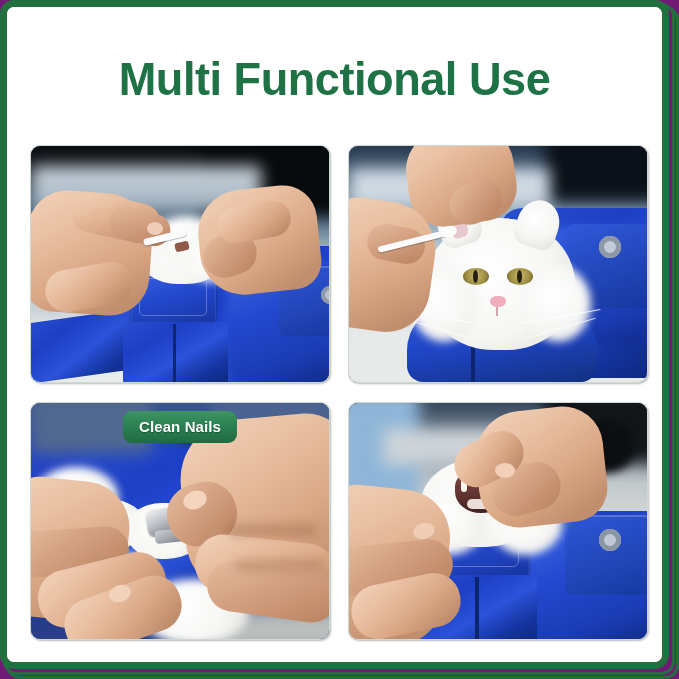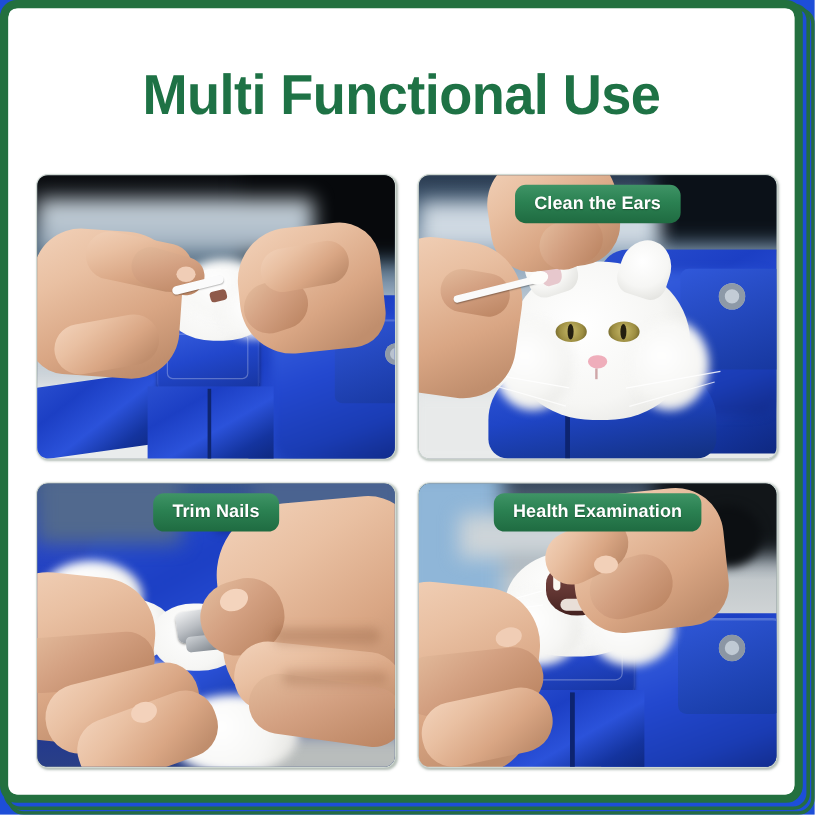--- a/index.html
+++ b/index.html
@@ -13,21 +13,21 @@
     font-family: "Liberation Sans", sans-serif;
     overflow: hidden;
   }
 
   
   #poster {
     position: relative;
     width: 679px;
     height: 679px;
     box-sizing: border-box;
-    background: #1d4ed8;
+    background: #701a75;
   }
 
   .frame-layer {
     position: absolute;
     box-sizing: border-box;
     border-radius: 14px;
     pointer-events: none;
   }
   .frame-l3 { left: 6px;  top: 6px;  right: 0px;  bottom: 0px;  border: 3px solid #246c42; }
   .frame-l2 { left: 3px;  top: 3px;  right: 4px;  bottom: 4px;  border: 3px solid #246c42; }
@@ -250,21 +250,20 @@
 
           <div class="lyr skin" style="left:58px;top:-18px;width:108px;height:96px;border-radius:40px 40px 34px 34px;transform:rotate(-8deg);"></div>
           <div class="lyr skin-d" style="left:100px;top:36px;width:54px;height:40px;border-radius:22px;transform:rotate(-24deg);"></div>
 
           <div class="lyr skin" style="left:-34px;top:54px;width:118px;height:130px;border-radius:40px 48px 44px 30px;transform:rotate(8deg);"></div>
           <div class="lyr skin-d" style="left:18px;top:80px;width:58px;height:36px;border-radius:18px;transform:rotate(10deg);"></div>
 
           <div class="lyr" style="left:28px;top:92px;width:74px;height:6px;border-radius:3px;background:#fafafa;transform:rotate(-14deg);box-shadow:0 1px 1px rgba(0,0,0,.3);"></div>
           <div class="lyr" style="left:92px;top:80px;width:16px;height:11px;border-radius:50%;background:#fdfdfb;transform:rotate(-14deg);"></div>
         </div>
-        <div class="badge">Clean the Ears</div>
       </div>
 
       <div class="panel">
         <div class="photo">
           <div class="lyr" style="inset:0;background:linear-gradient(180deg,#39558a 0%,#2746c6 22%,#1d3cba 48%,#17309c 72%,#2a3f86 100%);"></div>
 
           <div class="lyr blue-cloth soft" style="left:40px;top:30px;width:250px;height:180px;border-radius:40px;"></div>
           <div class="lyr soft2" style="left:0;top:-10px;width:120px;height:60px;background:#51698e;"></div>
           <div class="lyr soft2" style="left:180px;top:-12px;width:130px;height:46px;background:#4a6390;"></div>
 
@@ -294,21 +293,21 @@
 
           <div class="lyr skin" style="left:152px;top:14px;width:170px;height:178px;border-radius:60px 42px 52px 60px;transform:rotate(-5deg);"></div>
           <div class="lyr skin-d" style="left:136px;top:80px;width:70px;height:62px;border-radius:30px;transform:rotate(-16deg);"></div>
           <div class="lyr skin" style="left:164px;top:136px;width:140px;height:58px;border-radius:28px;transform:rotate(6deg);"></div>
           <div class="lyr skin-d" style="left:176px;top:164px;width:130px;height:50px;border-radius:26px;transform:rotate(8deg);"></div>
           <div class="lyr" style="left:152px;top:88px;width:24px;height:18px;border-radius:50%;background:#f4d4bd;transform:rotate(-20deg);"></div>
 
           <div class="lyr soft" style="left:196px;top:120px;width:90px;height:14px;background:rgba(150,100,70,.35);border-radius:8px;"></div>
           <div class="lyr soft" style="left:204px;top:156px;width:88px;height:12px;background:rgba(150,100,70,.3);border-radius:8px;"></div>
         </div>
-        <div class="badge">Trim Nails</div>
+        <div class="badge">Clean Nails</div>
       </div>
 
       <div class="panel">
         <div class="photo">
           <div class="lyr" style="inset:0;background:linear-gradient(180deg,#3a4a5e 0%,#7e8f9f 18%,#c2c8cb 34%,#d7dadb 52%,#cfd2d2 78%,#b9bcbc 100%);"></div>
 
           <div class="lyr soft2" style="left:196px;top:-16px;width:120px;height:76px;background:#121619;"></div>
           <div class="lyr soft" style="left:228px;top:18px;width:58px;height:52px;border-radius:50%;background:#0c0f12;"></div>
 
           <div class="lyr soft2" style="left:-16px;top:-12px;width:86px;height:130px;background:#8fb6d8;"></div>
@@ -345,18 +344,17 @@
           <div class="lyr skin" style="left:128px;top:6px;width:128px;height:116px;border-radius:46px 40px 34px 40px;transform:rotate(-6deg);"></div>
           <div class="lyr skin-d" style="left:142px;top:62px;width:70px;height:48px;border-radius:24px;transform:rotate(-16deg);"></div>
           <div class="lyr skin" style="left:104px;top:34px;width:72px;height:44px;border-radius:22px;transform:rotate(-26deg);"></div>
           <div class="lyr" style="left:146px;top:60px;width:20px;height:15px;border-radius:50%;background:#f2d0b8;"></div>
 
           <div class="lyr skin" style="left:-42px;top:84px;width:140px;height:156px;border-radius:48px;transform:rotate(6deg);"></div>
           <div class="lyr skin-d" style="left:-16px;top:140px;width:120px;height:50px;border-radius:26px;transform:rotate(-6deg);"></div>
           <div class="lyr skin" style="left:2px;top:176px;width:110px;height:54px;border-radius:26px;transform:rotate(-12deg);"></div>
           <div class="lyr" style="left:64px;top:120px;width:22px;height:16px;border-radius:50%;background:#f0cdb5;transform:rotate(-14deg);"></div>
         </div>
-        <div class="badge">Health Examination</div>
       </div>
 
     </div>
   </div>
 </div>
 
 </body></html>

